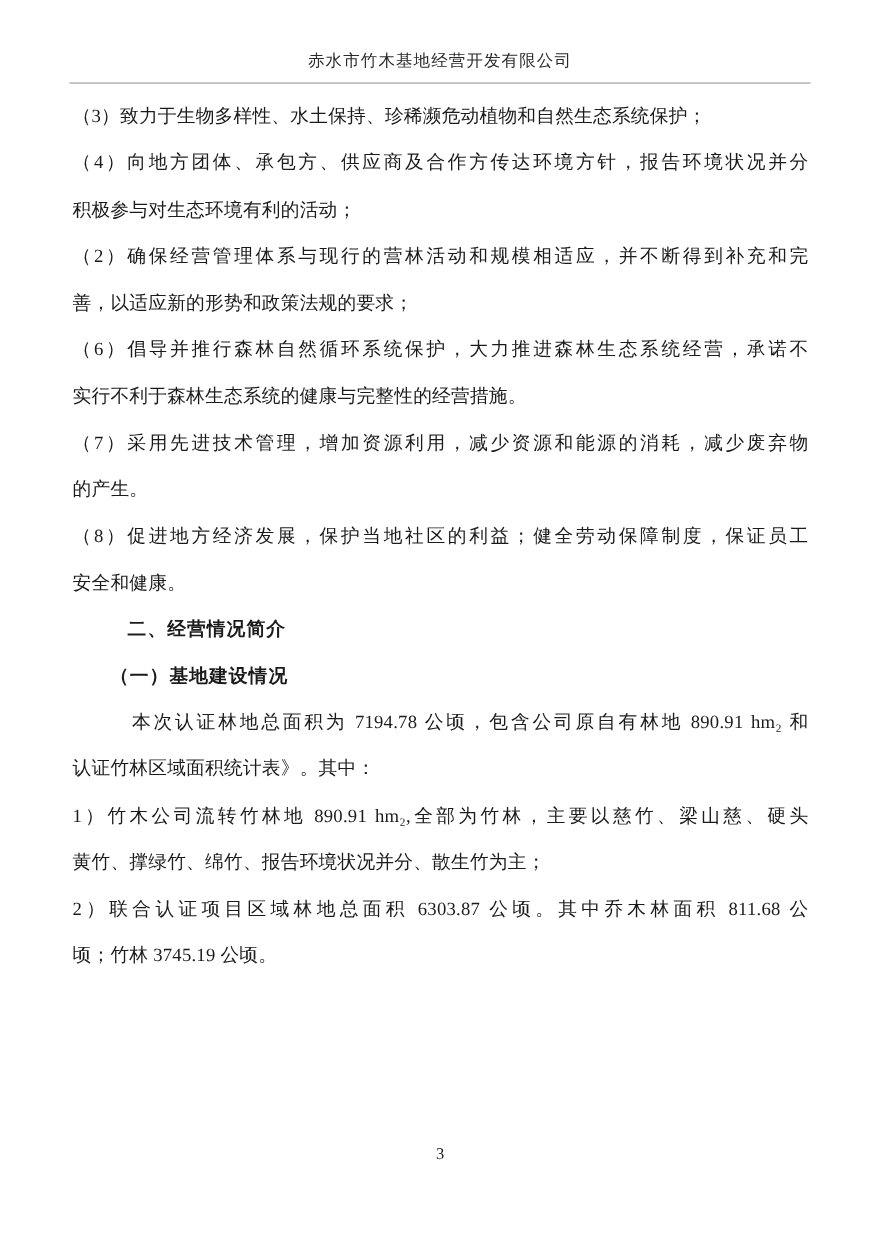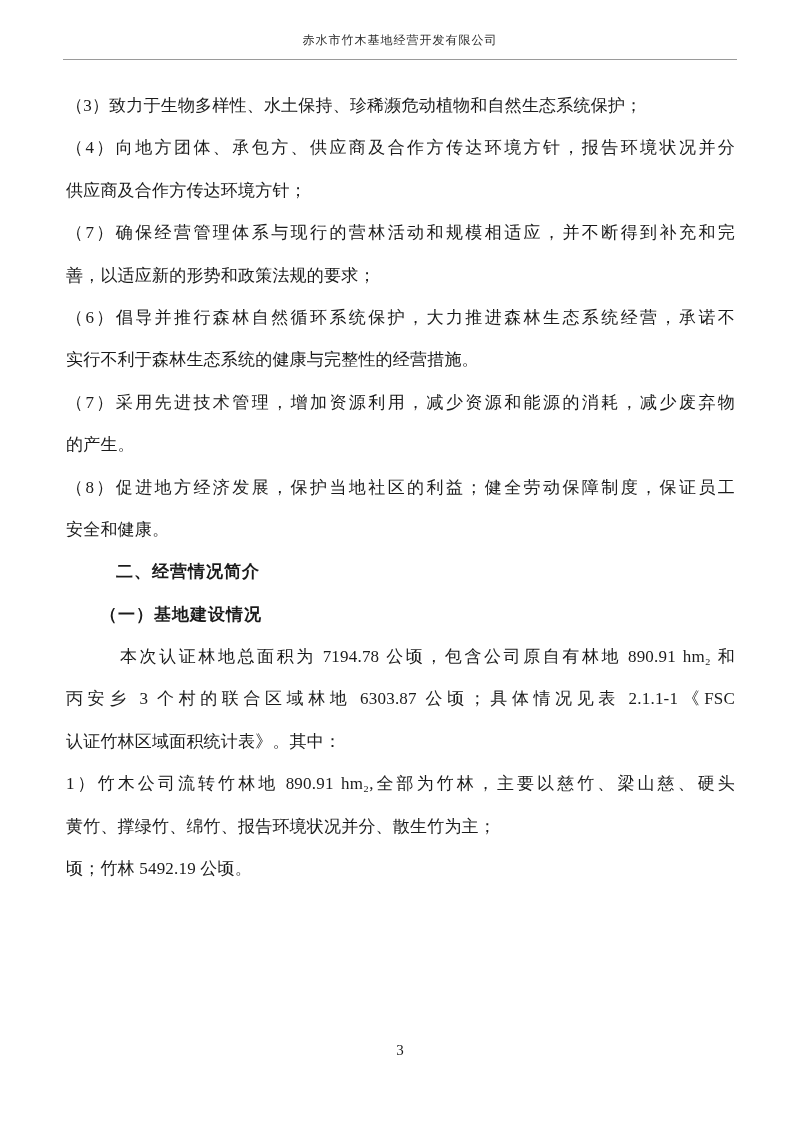--- a/index.html
+++ b/index.html
@@ -7,25 +7,25 @@
     position: relative;
     width: 800px;
     height: 1131px;
     background: #ffffff;
     color: #1b1b1b;
     font-family: "Liberation Serif", "DejaVu Serif", serif;
     overflow: hidden;
   }
   .hdr {
     position: absolute;
-    top: 32px;
+    top: 46px;
     left: 63px;
     width: 674px;
     text-align: center;
-    font-size: 12px;
+    font-size: 15px;
     letter-spacing: 1px;
     color: #2a2a2a;
     padding-bottom: 10px;
     border-bottom: 1px solid #9a9a9a;
   }
   .content {
     position: absolute;
     top: 85px;
     left: 66px;
     width: 669px;
@@ -63,34 +63,34 @@
 </head>
 <body>
 
 <div class="page">
 
   <div class="hdr">赤水市竹木基地经营开发有限公司</div>
 
   <div class="content">
     <div class="ln">（3）致力于生物多样性、水土保持、珍稀濒危动植物和自然生态系统保护；</div>
     <div class="ln j">（4）向地方团体、承包方、供应商及合作方传达环境方针，报告环境状况并分</div>
-    <div class="ln">供应商及合作方传达环境方针；</div>
-    <div class="ln j">（7）确保经营管理体系与现行的营林活动和规模相适应，并不断得到补充和完</div>
+    <div class="ln">积极参与对生态环境有利的活动；</div>
+    <div class="ln j">（2）确保经营管理体系与现行的营林活动和规模相适应，并不断得到补充和完</div>
     <div class="ln">善，以适应新的形势和政策法规的要求；</div>
     <div class="ln j">（6）倡导并推行森林自然循环系统保护，大力推进森林生态系统经营，承诺不</div>
     <div class="ln">实行不利于森林生态系统的健康与完整性的经营措施。</div>
     <div class="ln j">（7）采用先进技术管理，增加资源利用，减少资源和能源的消耗，减少废弃物</div>
     <div class="ln">的产生。</div>
     <div class="ln j">（8）促进地方经济发展，保护当地社区的利益；健全劳动保障制度，保证员工</div>
     <div class="ln">安全和健康。</div>
     <div class="ln h h1">二、经营情况简介</div>
     <div class="ln h h2">（一）基地建设情况</div>
     <div class="ln j ind">本次认证林地总面积为 7194.78 公顷，包含公司原自有林地 890.91 hm₂ 和</div>
-    <div class="ln j">丙安乡 3 个村的联合区域林地 6303.87 公顷；具体情况见表 2.1.1-1《FSC</div>
     <div class="ln">认证竹林区域面积统计表》。其中：</div>
     <div class="ln j">1）竹木公司流转竹林地 890.91 hm₂,全部为竹林，主要以慈竹、梁山慈、硬头</div>
     <div class="ln">黄竹、撑绿竹、绵竹、报告环境状况并分、散生竹为主；</div>
-    <div class="ln">顷；竹林 5492.19 公顷。</div>
+    <div class="ln j">2）联合认证项目区域林地总面积 6303.87 公顷。其中乔木林面积 811.68 公</div>
+    <div class="ln">顷；竹林 3745.19 公顷。</div>
   </div>
 
   <div class="pagenum">3</div>
 
 </div>
 
 </body></html>

